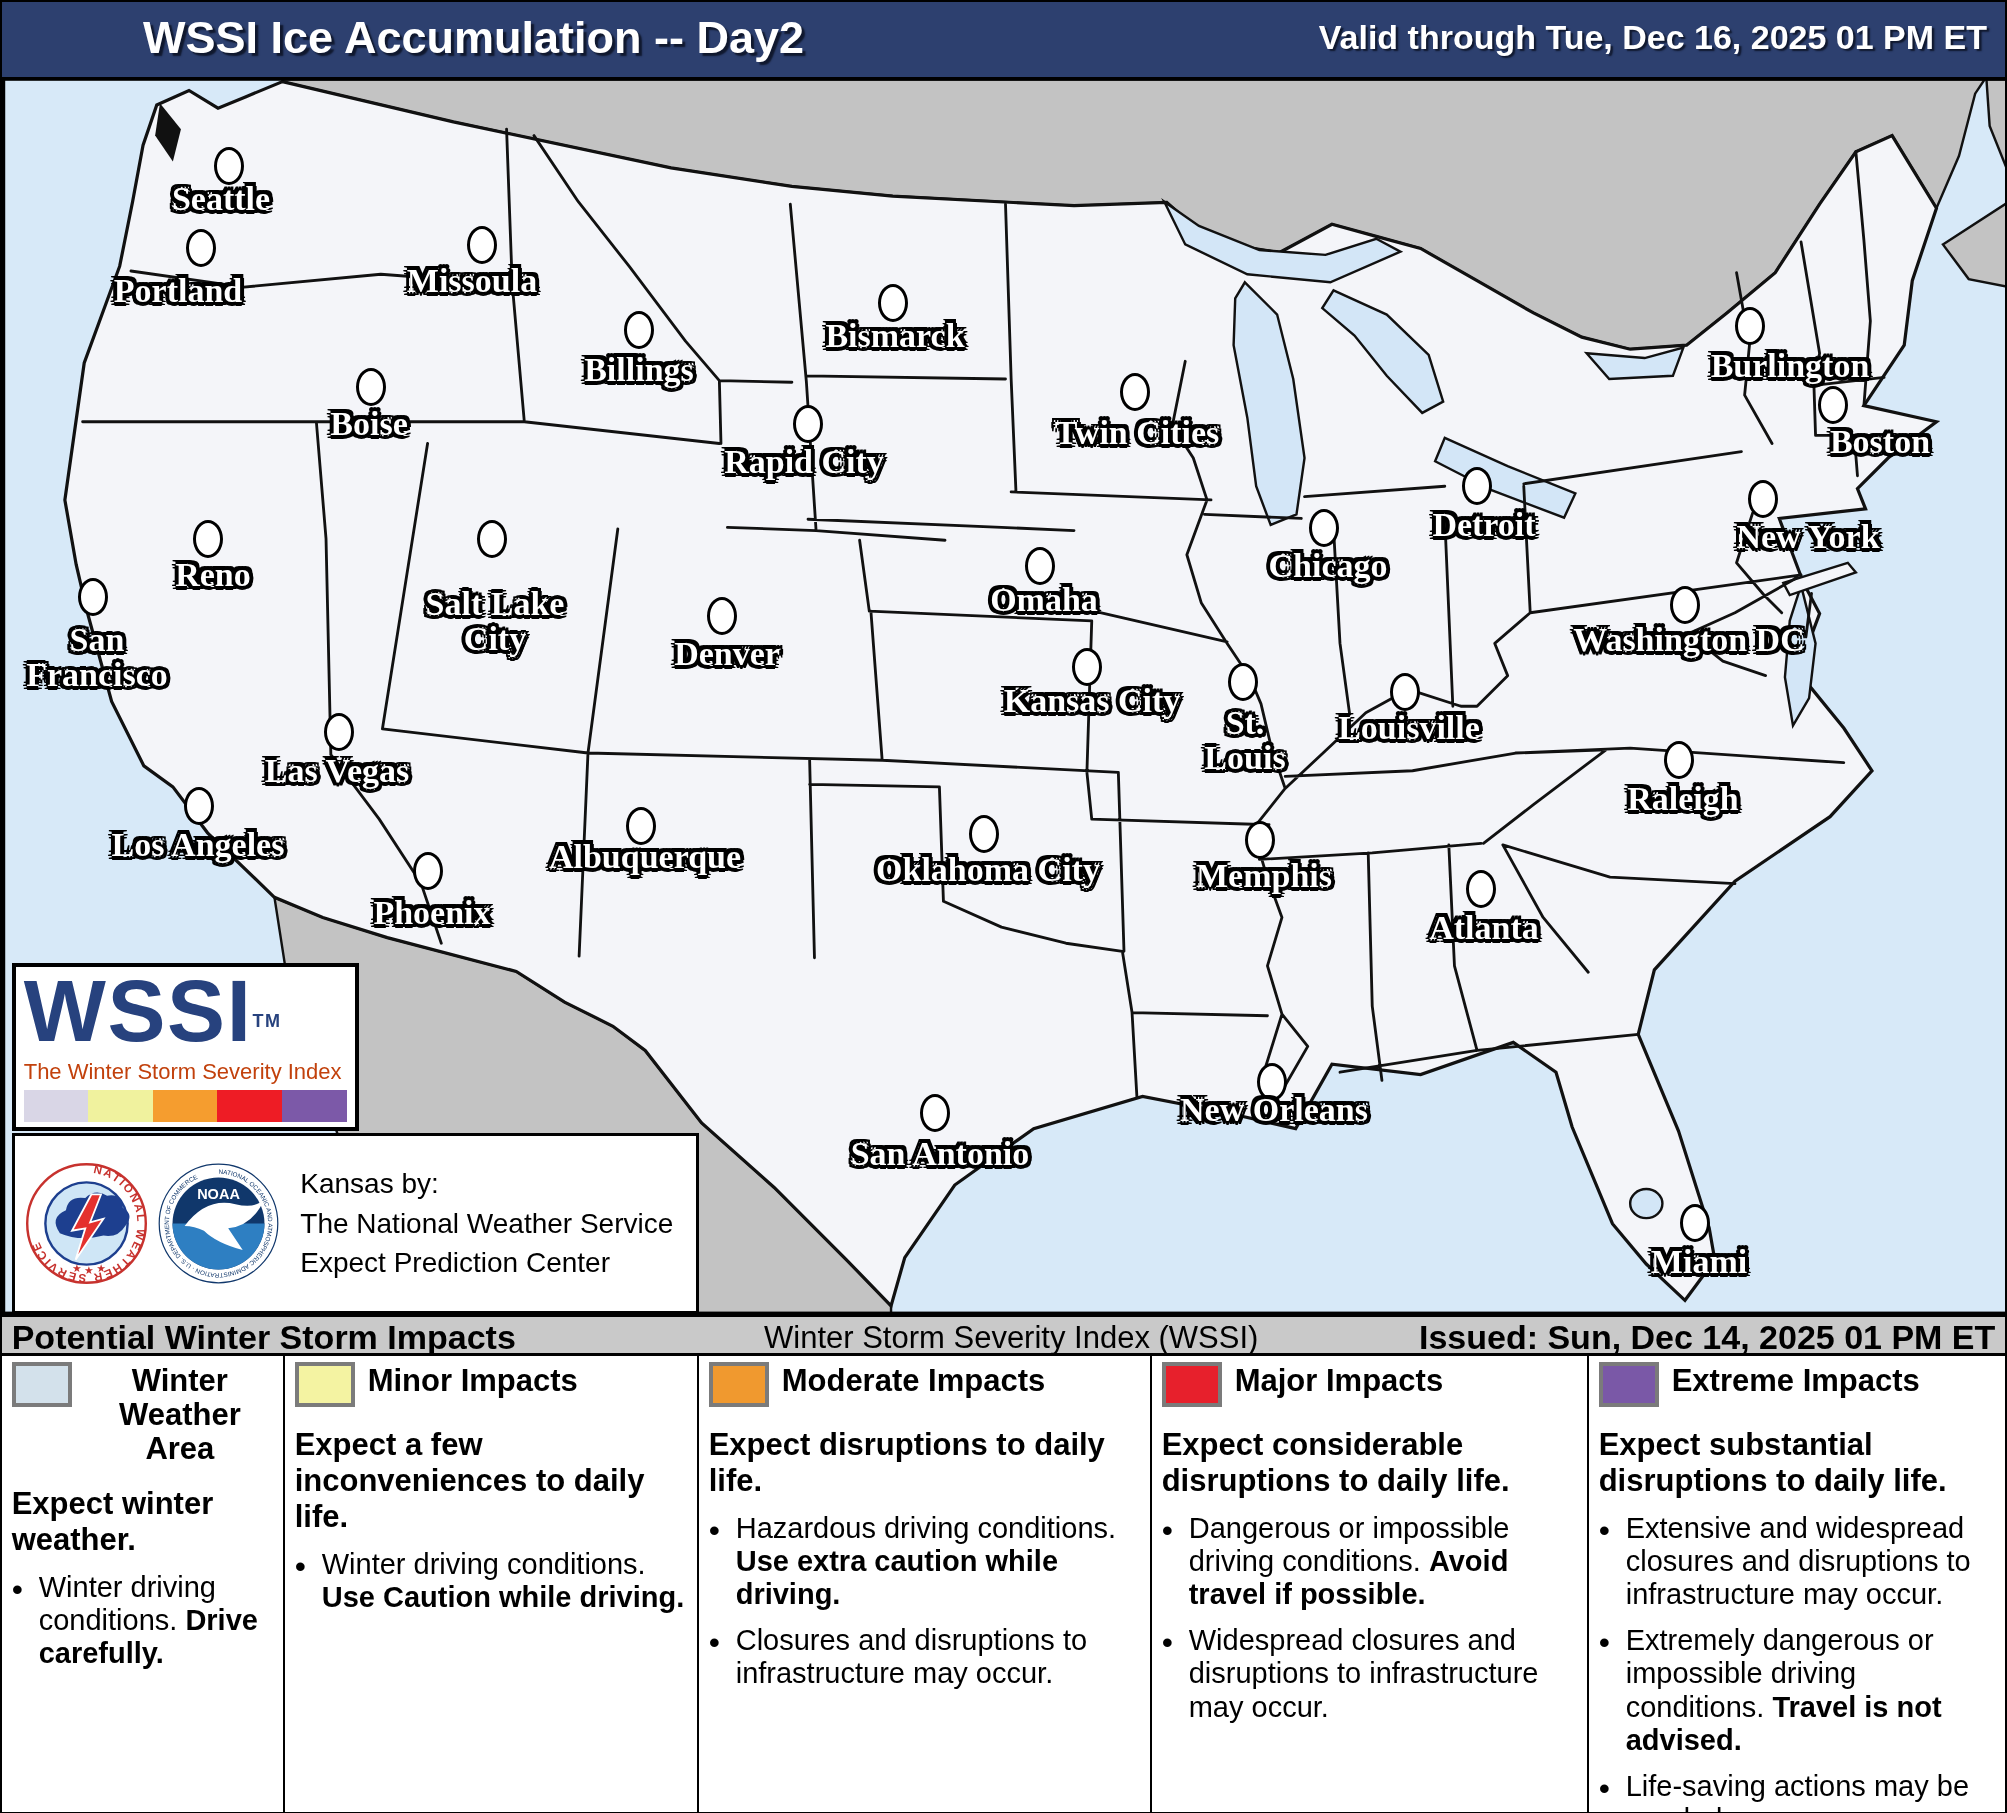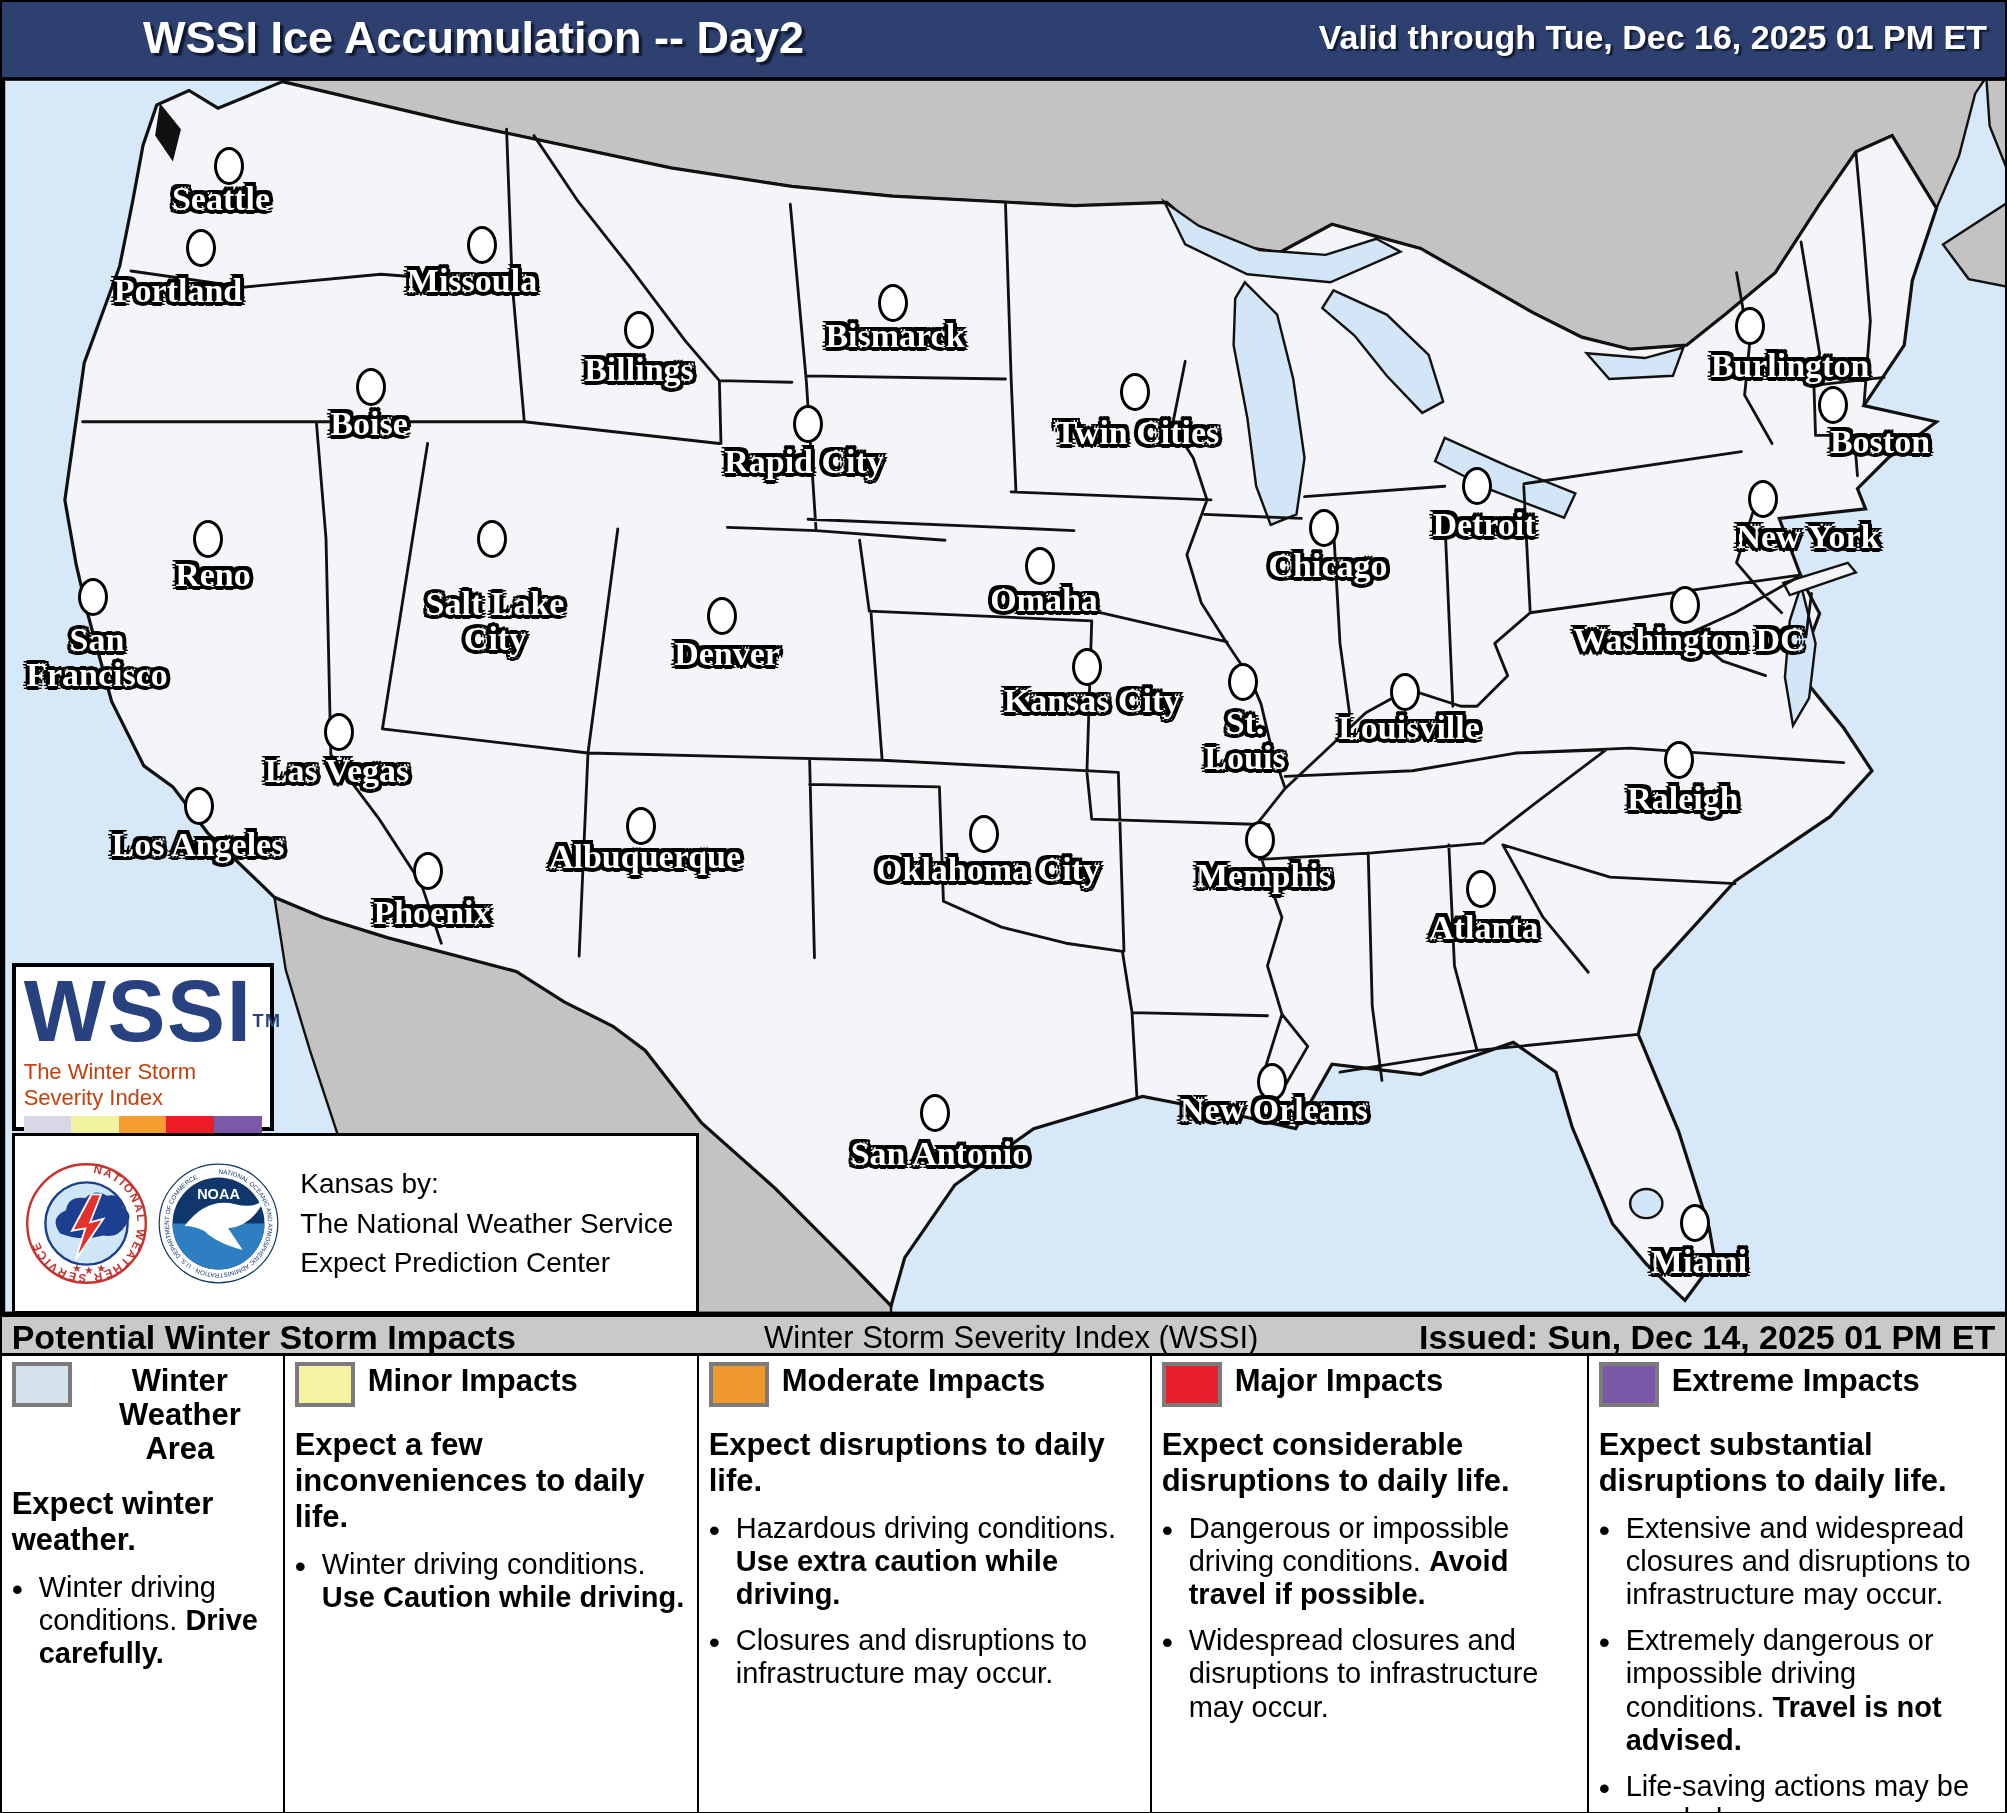--- a/index.html
+++ b/index.html
@@ -17,21 +17,21 @@
   #map-svg{position:absolute;left:0;top:0;}
   #city-layer{position:absolute;left:0;top:0;width:2007px;height:1814px;pointer-events:none;}
   .city-marker{position:absolute;width:24px;height:32px;background:#fff;border:3.2px solid #000;
           border-radius:50%;transform:translate(-50%,-50%);}
   .city-label{position:absolute;transform:translate(-50%,-50%);color:#fff;
           font-family:"Liberation Serif",serif;font-weight:bold;font-size:34px;line-height:35px;
           white-space:nowrap;text-align:center;
           text-shadow:-3.2px -3.2px 0 #000,3.2px -3.2px 0 #000,-3.2px 3.2px 0 #000,3.2px 3.2px 0 #000,
                       -4px 0 0 #000,4px 0 0 #000,0 -4px 0 #000,0 4px 0 #000;}
   
-  #wssi-box{position:absolute;left:9.7px;top:961px;width:262px;height:168px;background:#fff;
+  #wssi-box{position:absolute;left:9.7px;top:961px;width:347px;height:168px;background:#fff;
           border:4px solid #000;box-sizing:border-box;padding:1.6px 8px 4.8px 8px;}
   #wssi-box .acronym{font-family:"Liberation Sans",sans-serif;font-weight:bold;font-size:87px;
           line-height:84px;color:#27427e;letter-spacing:1.6px;}
   #wssi-box .tm{font-size:18px;vertical-align:14.5px;color:#27427e;font-weight:bold;}
   #wssi-box .tagline{font-size:22px;font-weight:normal;color:#c2410c;margin-top:-3.2px;}
   #wssi-colorbar{display:flex;height:32px;margin-top:4.8px;}
   #wssi-colorbar .bar-seg{flex:1;}
   
   #credit-box{position:absolute;left:9.7px;top:1130px;width:687px;height:181px;background:#fff;
           border:3.2px solid #000;box-sizing:border-box;display:flex;align-items:center;}

